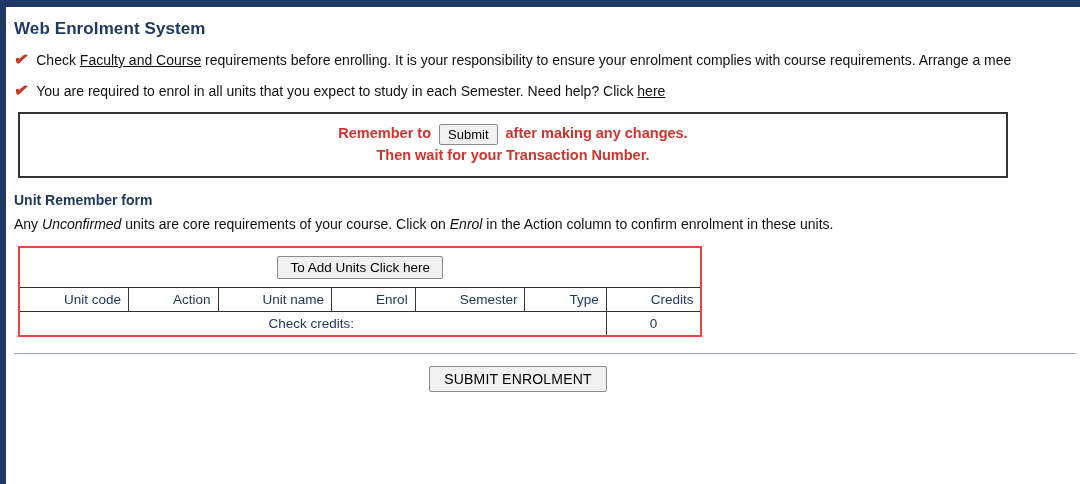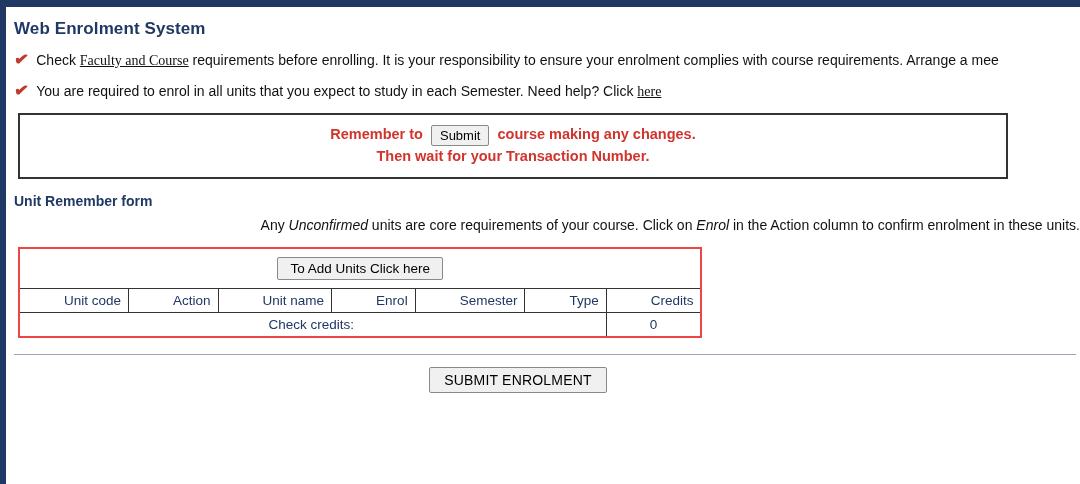--- a/index.html
+++ b/index.html
@@ -68,21 +68,20 @@
     display: inline-block;
   }
   .notice-text {
     font-size: 14px;
     color: #111111;
     white-space: nowrap;
   }
   .notice-text a {
     color: #111111;
     text-decoration: underline;
-    font-family: Liberation Serif, serif;
   }
   .remember-box {
     margin: 6px 4px 14px 8px;
     border: 2px solid #333333;
     width: 990px;
     padding: 9px 0 9px 0;
     text-align: center;
     box-sizing: border-box;
   }
   .remember-line1 {
@@ -114,21 +113,20 @@
   .section-title {
     font-size: 14px;
     font-weight: bold;
     color: #1f3864;
     margin: 8px 0 8px 4px;
   }
   .paragraph {
     font-size: 14px;
     margin: 0 0 14px 4px;
     color: #111111;
-    text-align: right;
   }
   .paragraph i { font-style: italic; }
   .units-table {
     margin-left: 8px;
     border-collapse: collapse;
     border: 2px solid #ef4444;
   }
   .units-table td, .units-table th {
     border: 1px solid #333333;
     font-size: 13.5px;
@@ -212,21 +210,21 @@
 
     <div class="notice-row">
       <span class="tick">✔</span>
       <span class="notice-text"><span>You are required to enrol in all units that you expect to study in each Semester. Need help? Click </span><a href="#">here</a><span></span></span>
     </div>
 
     <div class="remember-box">
       <div class="remember-line1">
         <span>Remember to</span>
         <button class="btn btn-inline">Submit</button>
-        <span>course making any changes.</span>
+        <span>after making any changes.</span>
       </div>
       <div class="remember-line2">Then wait for your Transaction Number.</div>
     </div>
 
     <div class="section-title">Unit Remember form</div>
 
     <div class="paragraph"><span>Any </span><i>Unconfirmed</i><span> units are core requirements of your course. Click on </span><i>Enrol</i><span> in the Action column to confirm enrolment in these units.</span></div>
 
     <table class="units-table">
       <tbody>

